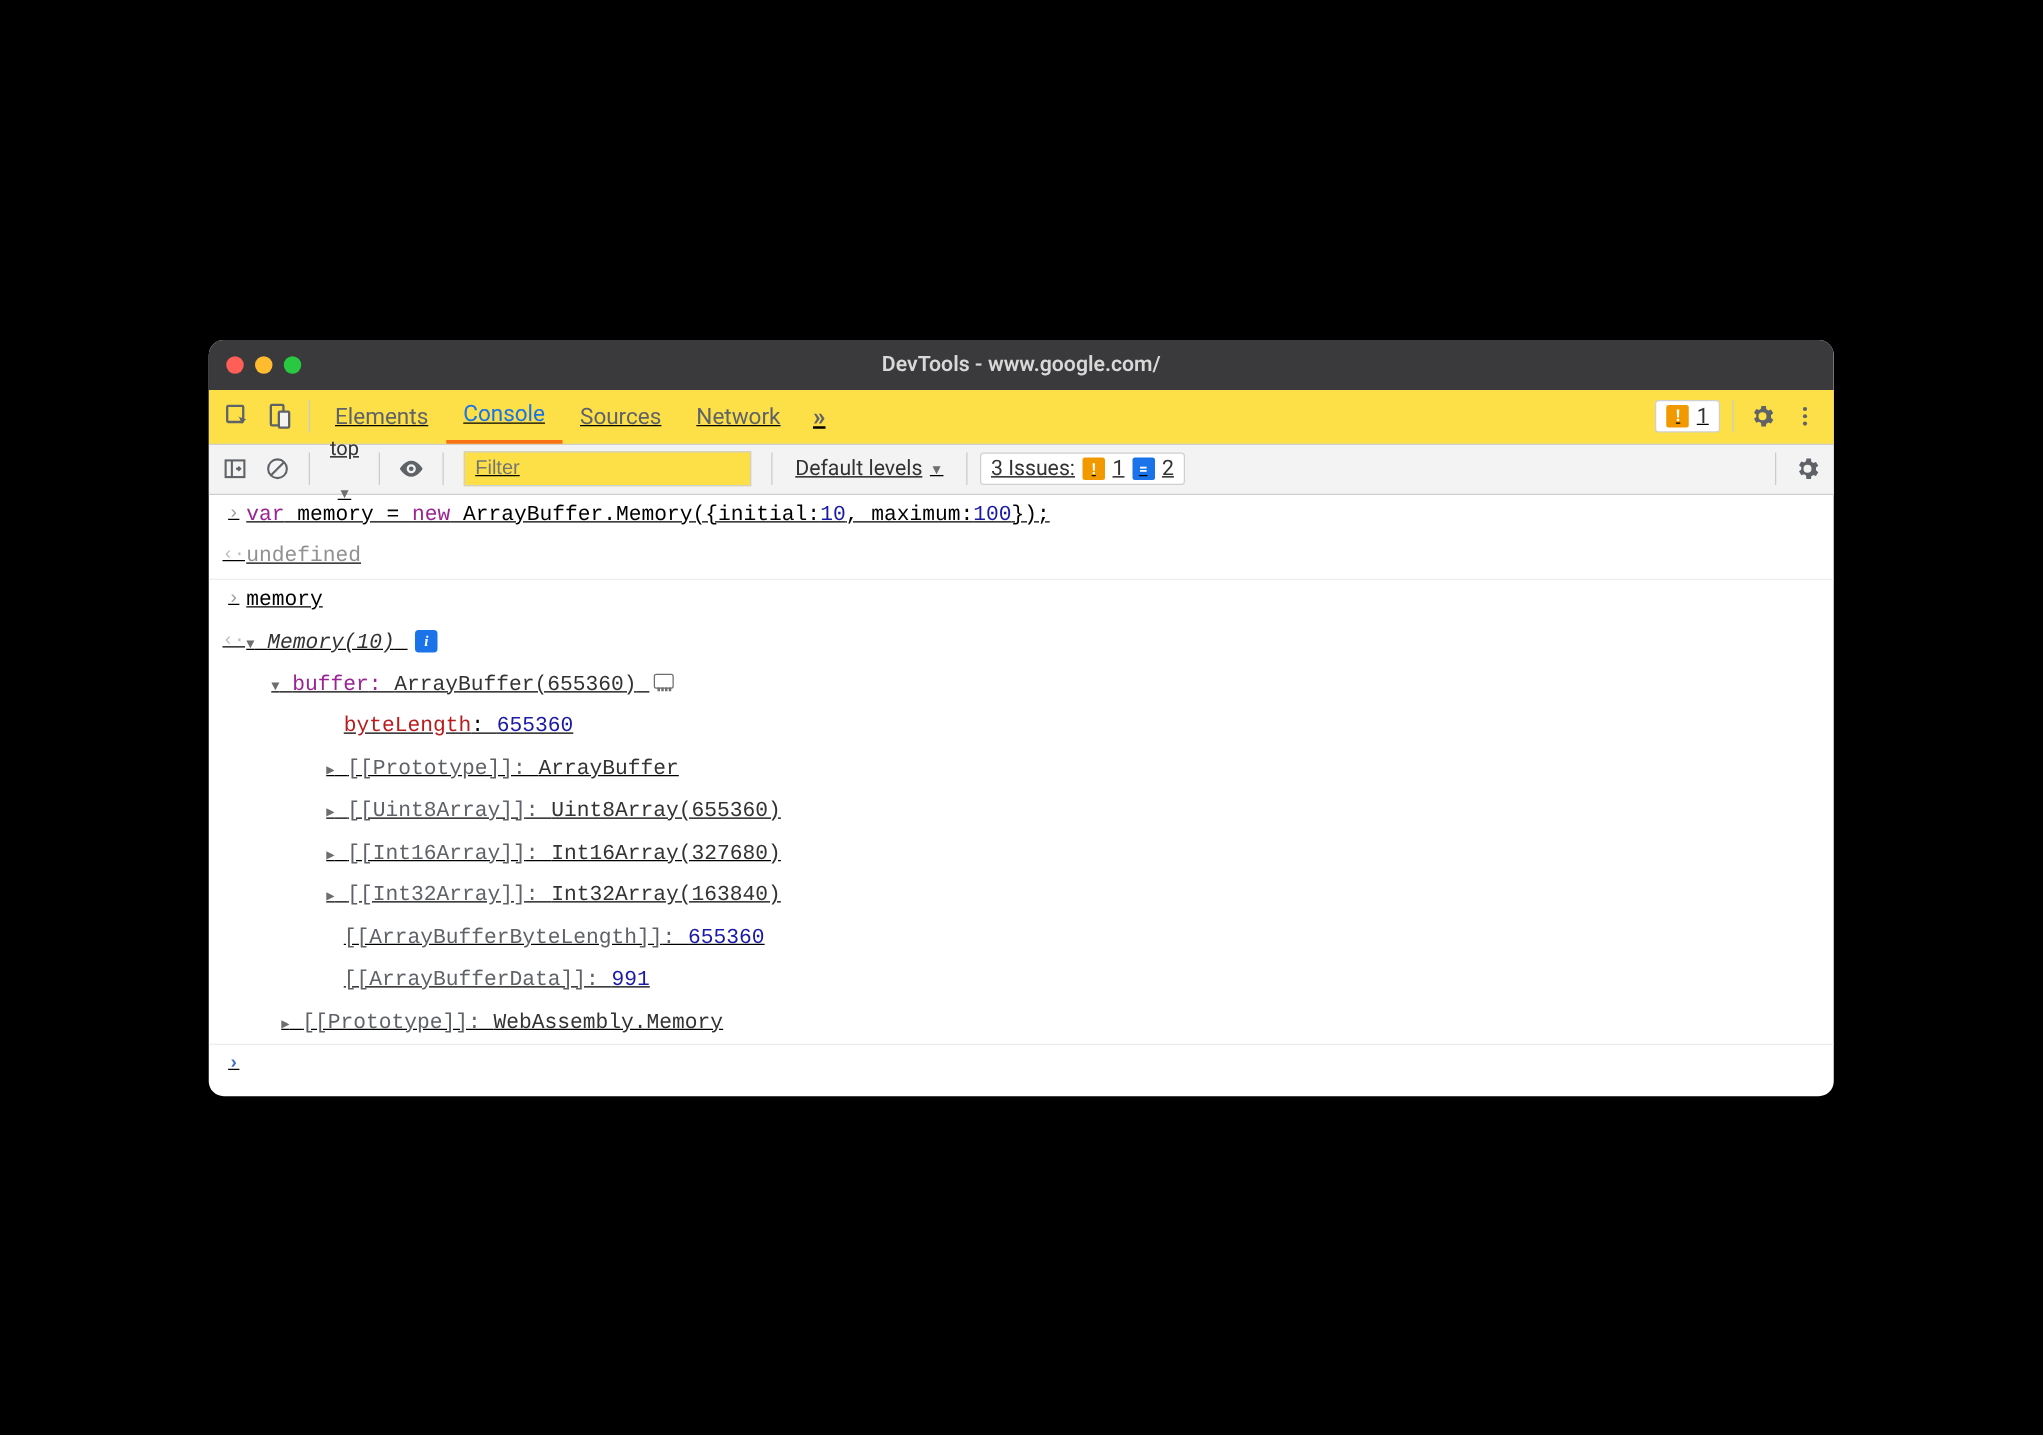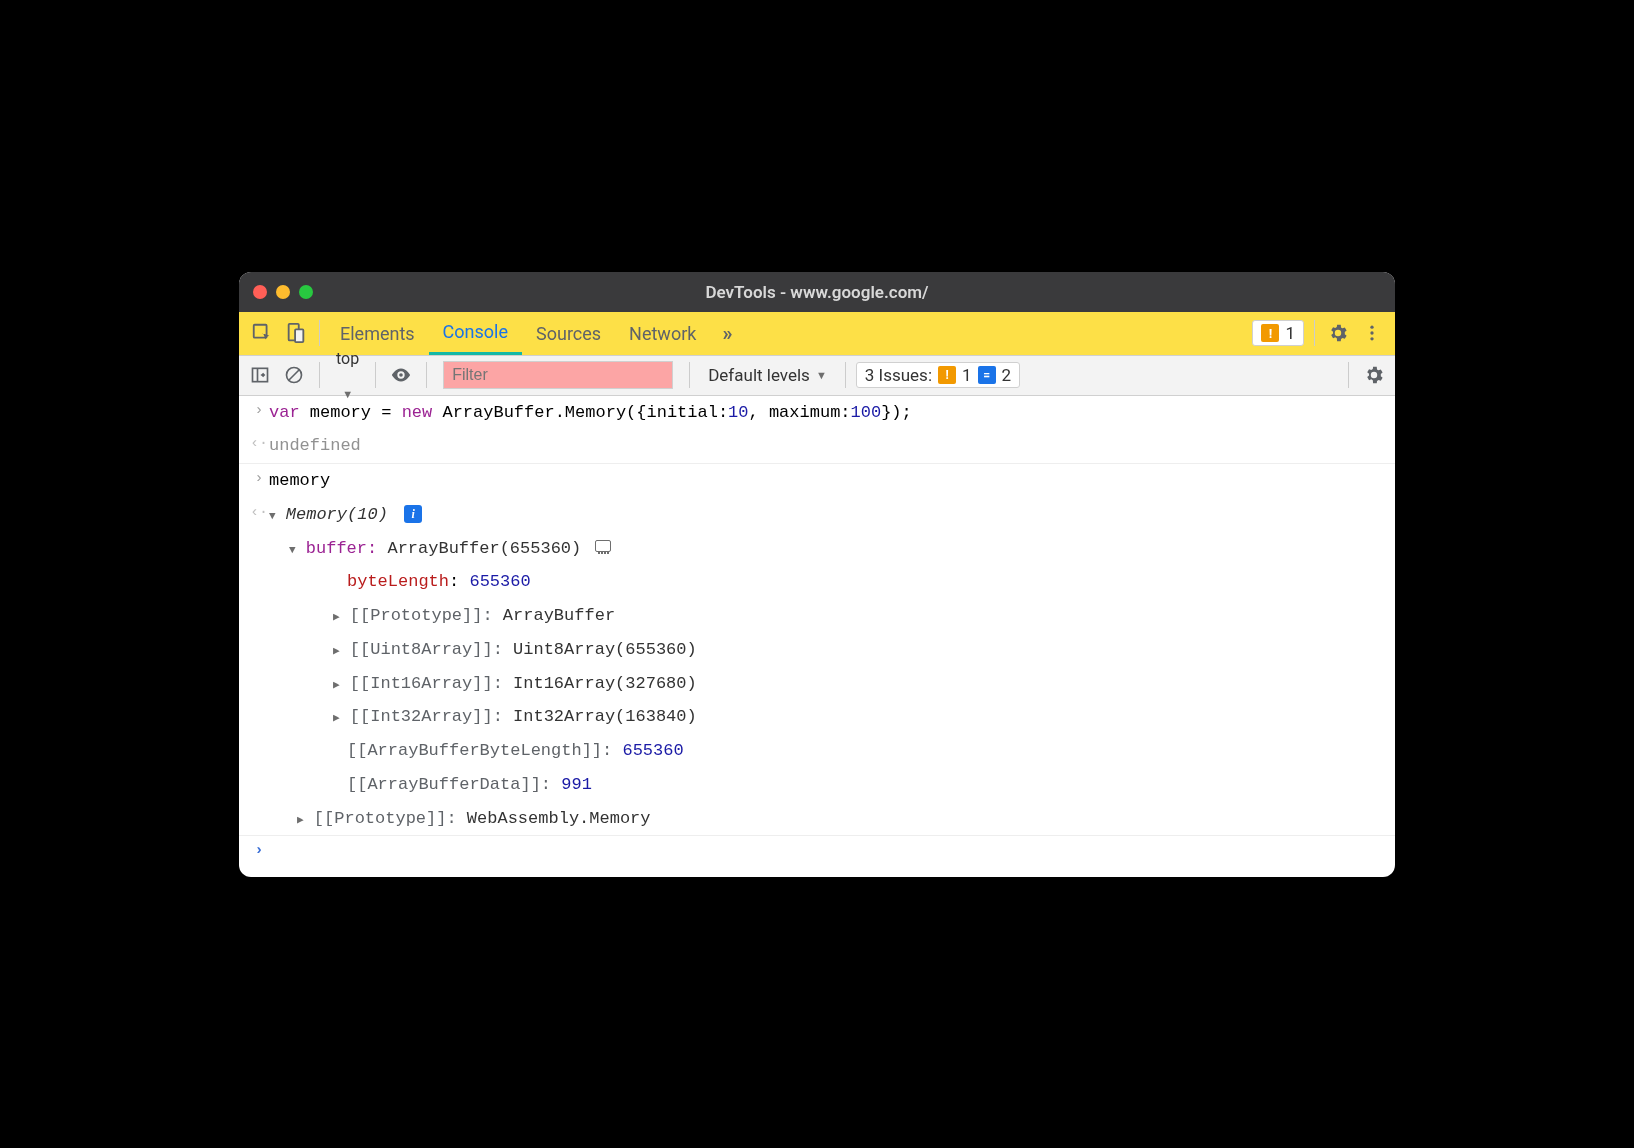--- a/index.html
+++ b/index.html
@@ -5,25 +5,26 @@
   * { box-sizing: border-box; margin: 0; padding: 0; }
   body {
     background: #000;
     font-family: -apple-system, BlinkMacSystemFont, "Segoe UI", Roboto, sans-serif;
     display: flex;
     align-items: center;
     justify-content: center;
     min-height: 100vh;
   }
   .window {
-    width: 1156px;
+    width: 1300px;
     background: #fff;
     border-radius: 12px;
     overflow: hidden;
     box-shadow: 0 30px 80px rgba(0,0,0,0.6), 0 10px 30px rgba(0,0,0,0.4);
+    text-decoration: underline;
   }
   .titlebar {
     background: #3a3a3c;
     height: 40px;
     display: flex;
     align-items: center;
     padding: 0 14px;
     position: relative;
   }
   .traffic-lights { display: flex; gap: 9px; }
@@ -59,21 +60,21 @@
     padding: 0 14px;
     height: 44px;
     display: flex;
     align-items: center;
     font-size: 18px;
     color: #5f6368;
     cursor: pointer;
   }
   .tab.active {
     color: #1a73e8;
-    border-bottom: 3px solid #14b8a6;
+    border-bottom: 3px solid #f97316;
   }
   .spacer { flex: 1; }
   .badge-box {
     display: flex;
     align-items: center;
     border: 1px solid #d0d0d0;
     border-radius: 3px;
     padding: 2px 8px;
     font-size: 17px;
     color: #333;
@@ -102,21 +103,21 @@
     color: #5f6368;
   }
   .context-sel {
     padding: 0 6px;
     font-size: 16px;
     color: #333;
     display:flex;align-items:center;gap:20px;flex-direction:column;
   }
   .filter-input {
     border: 1px solid #d0d0d0;
-    background: #fca5a5;
+    background: #fde047;
     height: 28px;
     padding: 0 8px;
     font-size: 16px;
     color: #5f6368;
     width: 230px;
     margin: 0 6px;
   }
   .levels {
     font-size: 17px;
     color: #333;

